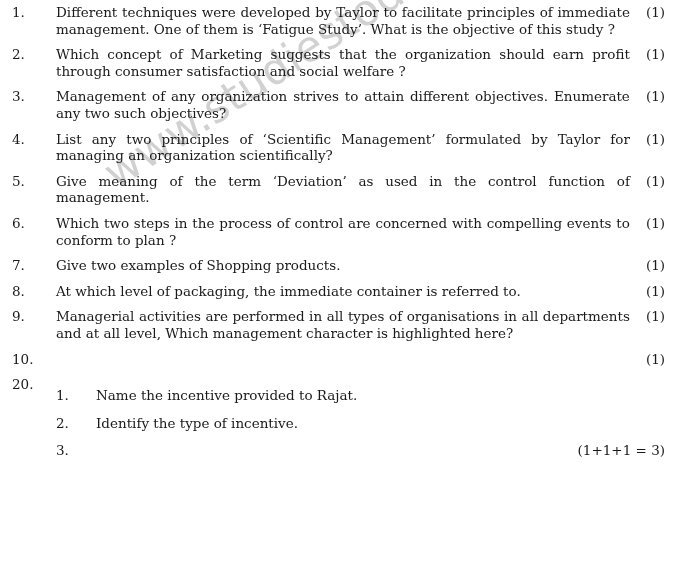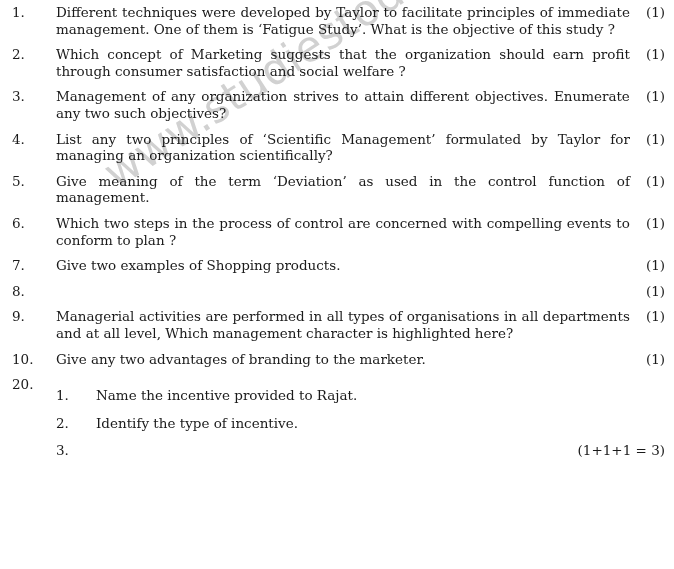--- a/index.html
+++ b/index.html
@@ -167,36 +167,36 @@
     <div class="q-body single clearfix">
       <span class="marks">(1)</span>
       <span>Give two examples of Shopping products.</span>
     </div>
   </div>
 
   <div class="q-row">
     <div class="q-num">8.</div>
     <div class="q-body single clearfix">
       <span class="marks">(1)</span>
+      <span>At which level of packaging, the immediate container is referred to.</span>
     </div>
   </div>
 
   <div class="q-row">
     <div class="q-num">9.</div>
     <div class="q-body clearfix">
       <span class="marks">(1)</span>
       <span>Managerial activities are performed in all types of organisations in all departments and at all level, Which management character is highlighted here?</span>
     </div>
   </div>
 
   <div class="q-row">
     <div class="q-num">10.</div>
     <div class="q-body single clearfix">
       <span class="marks">(1)</span>
-      <span>Give any two advantages of branding to the marketer.</span>
     </div>
   </div>
 
   <div class="q-row">
     <div class="q-num">20.</div>
     <div class="q-body">
 
       <div class="sub-list">
         <div class="sub-row">
           <div class="sub-num">1.</div>

